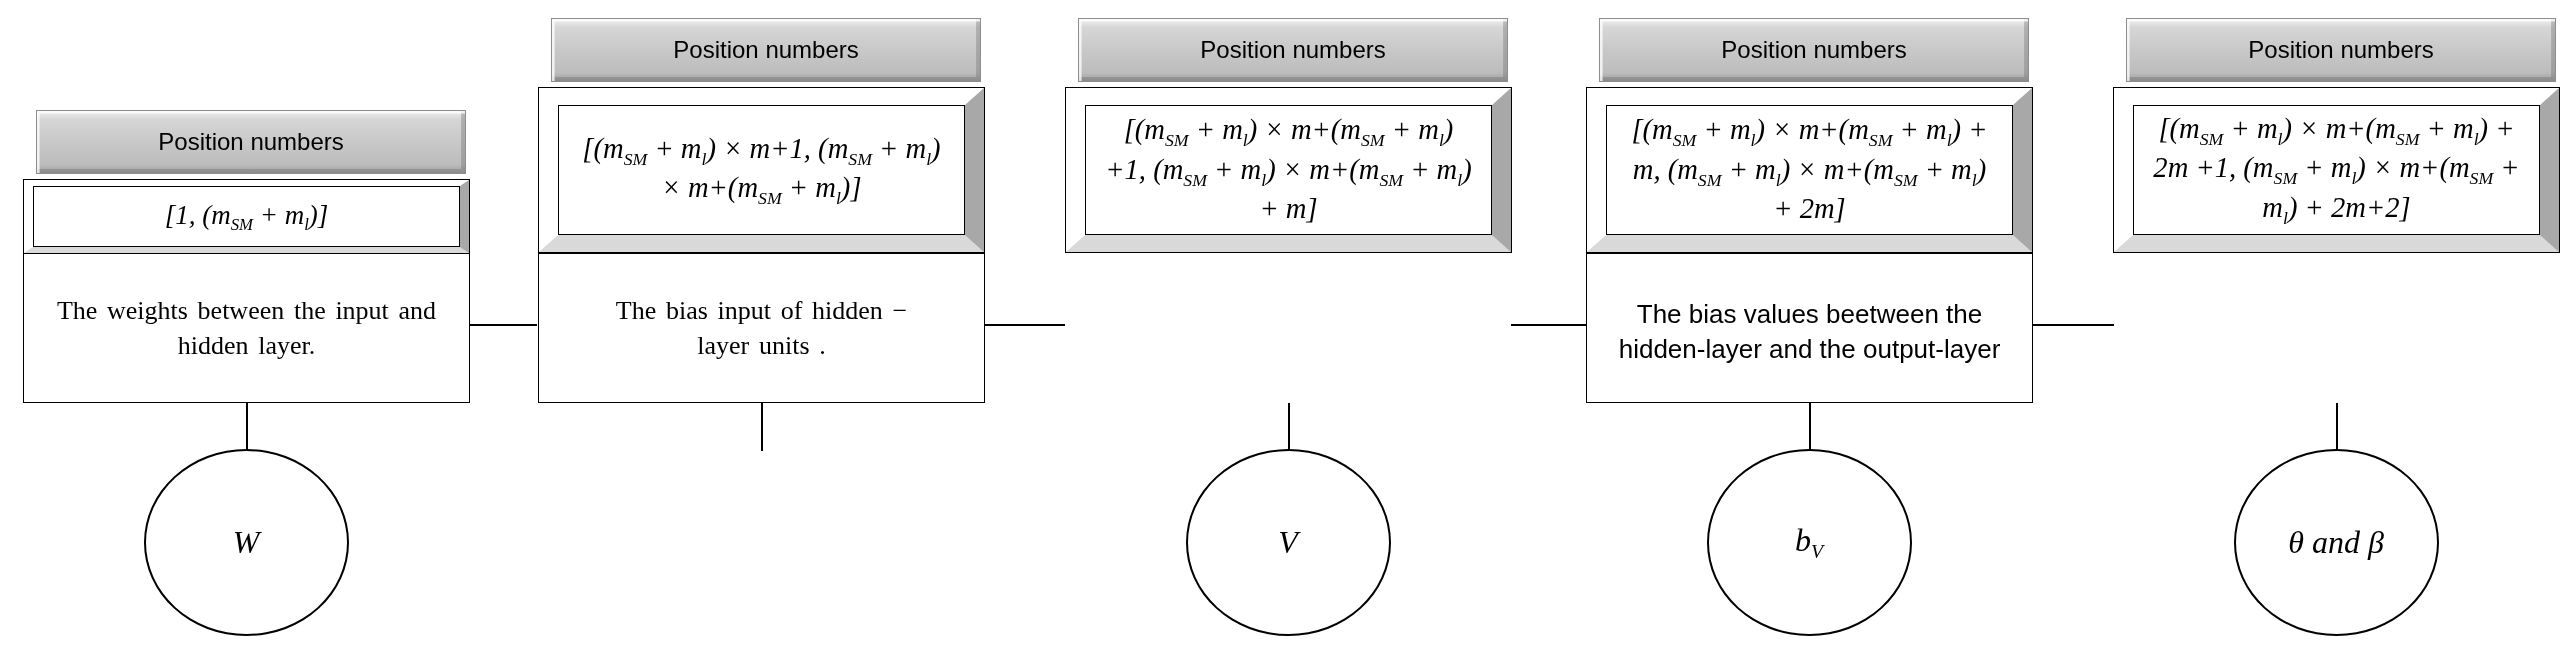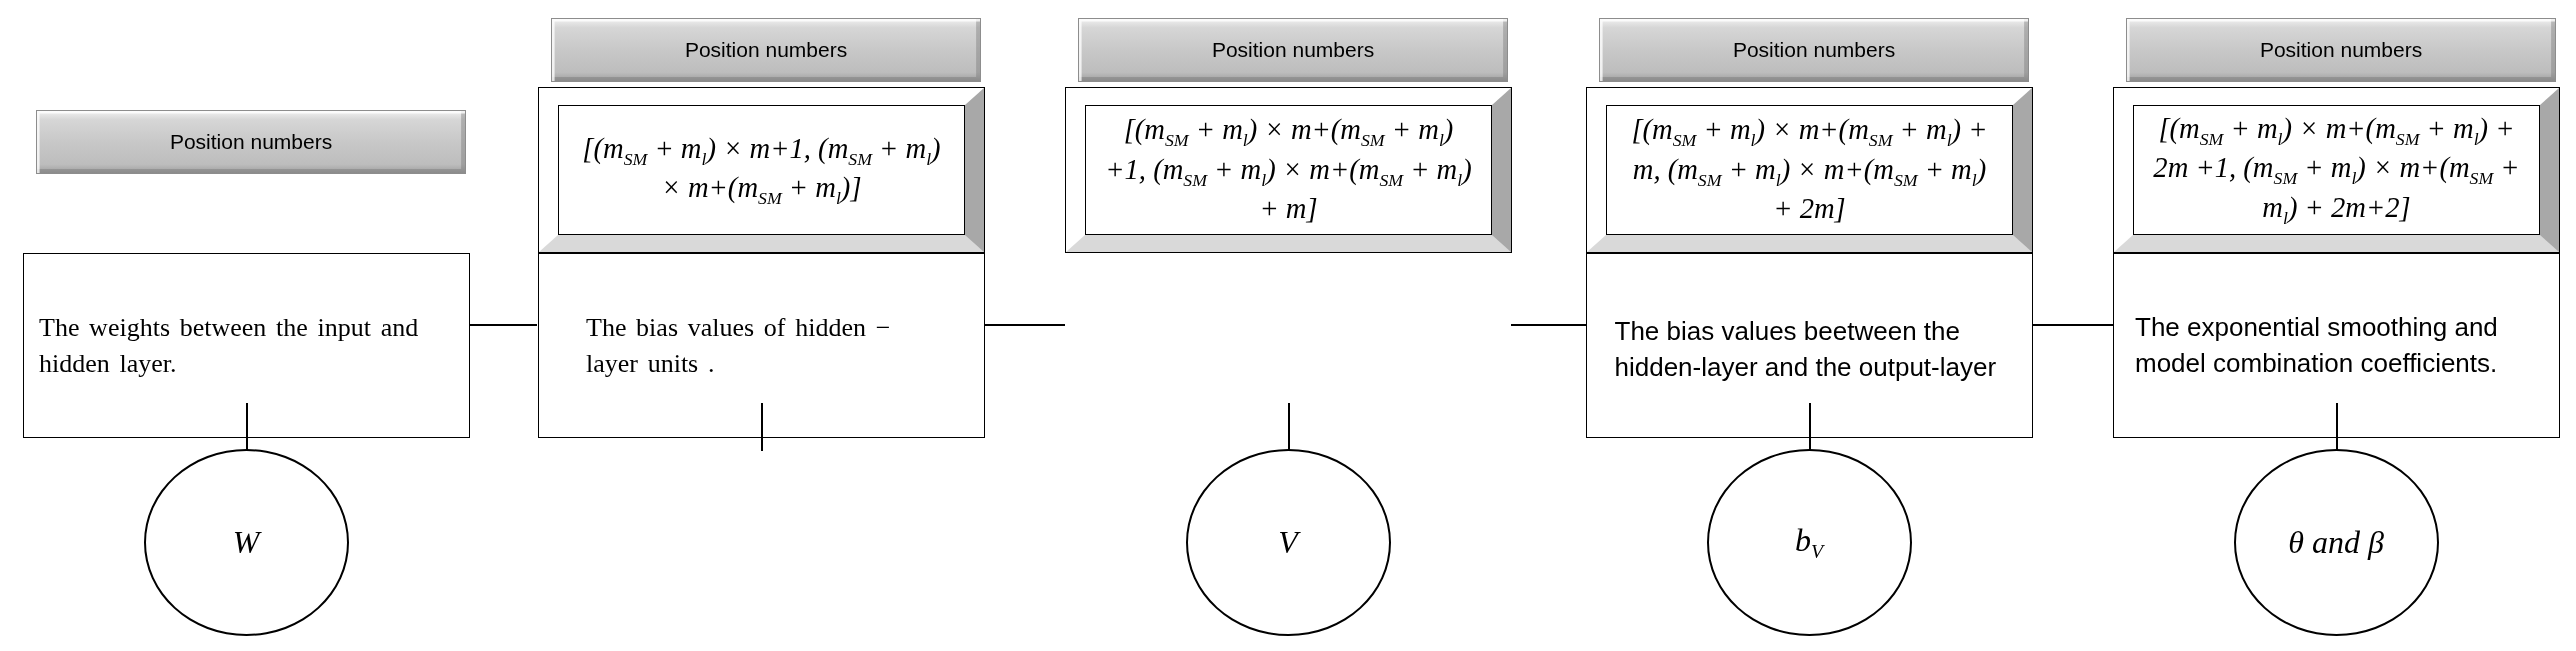--- a/index.html
+++ b/index.html
@@ -11,43 +11,43 @@
   .canvas{position:relative;width:2576px;height:651px;background:#fff;overflow:hidden;
           font-family:"Liberation Serif",serif;}
   .col{position:absolute;top:0;width:447px;height:651px;}
 
   
   .hdr{position:absolute;left:13px;right:3.9px;height:62px;
        background:linear-gradient(180deg,var(--header_top) 0%,#d6d6d6 14%,var(--header_face) 50%,#bdbdbd 86%,var(--header_bottom) 100%);
        border:1.3px solid #8d8d8d;
        box-shadow:inset 2.6px 2.6px 0 rgba(255,255,255,.78), inset -3.9px -3.9px 0 rgba(110,110,110,.38);
        display:flex;align-items:center;justify-content:center;
-       font-family:"Liberation Sans",sans-serif;font-size:21px;color:#000;}
+       font-family:"Liberation Sans",sans-serif;font-size:24px;color:#000;}
   .col.first .hdr{top:110px;}
   .col:not(.first) .hdr{top:18px;}
 
   
   .frame{position:absolute;left:0;right:0;border:1.9px solid var(--line_color);background:#fff;box-sizing:border-box;}
   .col:not(.first) .frame{top:87px;height:166px;}
   .col.first .frame{top:179px;height:75px;}
   .bevel{width:100%;height:100%;box-sizing:border-box;
          border-style:solid;
          border-color:var(--bevel_light) var(--bevel_shadow) var(--bevel_bottom) var(--bevel_light);}
   .col:not(.first) .bevel{border-width:17px 19.5px 17px 19.5px;}
   .col.first .bevel{border-width:6.5px 9px 6.5px 9px;}
   .frame-inner{width:100%;height:100%;box-sizing:border-box;border:1.9px solid var(--line_color);
                background:var(--box_bg);display:flex;align-items:center;justify-content:center;text-align:center;}
   .formula{font-style:italic;font-size:28.6px;line-height:1.28;max-width:367px;}
   .col.first .formula{font-size:27px;}
   sub{font-size:62%;}
 
   
-  .desc{position:absolute;left:0;right:0;top:253px;height:185px;box-sizing:border-box;
+  .desc{position:absolute;left:0;right:0;top:253px;height:150px;box-sizing:border-box;
         border:1.9px solid var(--line_color);background:var(--box_bg);
-        display:flex;align-items:center;justify-content:center;text-align:left;}
+        display:flex;align-items:center;justify-content:center;text-align:center;}
   .desc .txt{font-size:26px;line-height:1.35;}
   .col.serif .desc .txt{font-family:"Liberation Serif",serif;word-spacing:3.2px;}
   .col.sans  .desc .txt{font-family:"Liberation Sans",sans-serif;}
   .col.c1 .desc .txt{max-width:415px;}
   .col.c2 .desc .txt{max-width:351px;}
   .col.c3 .desc .txt{max-width:390px;}
   .col.c4 .desc .txt{max-width:390px;margin-top:8px;}
   .col.c5 .desc .txt{max-width:403px;}
 
   
@@ -62,20 +62,27 @@
 </style>
 </head>
 <body>
 
 <div class="canvas">
 
   <div class="col first serif c1" style="left:23px">
     <div class="hdr">
       <span>Position numbers</span>
     </div>
+    <div class="frame">
+      <div class="bevel">
+        <div class="frame-inner">
+          <span class="formula">[1, (m<sub>SM</sub> + m<sub>l</sub>)]</span>
+        </div>
+      </div>
+    </div>
     <div class="desc">
       <span class="txt">The weights between the input and hidden layer.</span>
     </div>
     <div class="stub"></div>
     <div class="ellipse">
       <span class="v">W</span>
     </div>
   </div>
 
   <div class="col serif c2" style="left:538px">
@@ -83,21 +90,21 @@
       <span>Position numbers</span>
     </div>
     <div class="frame">
       <div class="bevel">
         <div class="frame-inner">
           <span class="formula">[(m<sub>SM</sub> + m<sub>l</sub>) × m+1, (m<sub>SM</sub> + m<sub>l</sub>) × m+(m<sub>SM</sub> + m<sub>l</sub>)]</span>
         </div>
       </div>
     </div>
     <div class="desc">
-      <span class="txt">The bias values of hidden − layer units .</span>
+      <span class="txt">The bias input of hidden − layer units .</span>
     </div>
     <div class="stub"></div>
   </div>
 
   <div class="col serif c3" style="left:1065px">
     <div class="hdr">
       <span>Position numbers</span>
     </div>
     <div class="frame">
       <div class="bevel">
@@ -136,23 +143,20 @@
     <div class="hdr">
       <span>Position numbers</span>
     </div>
     <div class="frame">
       <div class="bevel">
         <div class="frame-inner">
           <span class="formula">[(m<sub>SM</sub> + m<sub>l</sub>) × m+(m<sub>SM</sub> + m<sub>l</sub>) + 2m +1, (m<sub>SM</sub> + m<sub>l</sub>) × m+(m<sub>SM</sub> + m<sub>l</sub>) + 2m+2]</span>
         </div>
       </div>
     </div>
-    <div class="desc">
-      <span class="txt">The exponential smoothing and model combination coefficients.</span>
-    </div>
     <div class="stub"></div>
     <div class="ellipse">
       <span class="v">θ and β</span>
     </div>
   </div>
 
   <div class="hline" style="left:469px;width:68px"></div>
   <div class="hline" style="left:984px;width:81px"></div>
   <div class="hline" style="left:1511px;width:75px"></div>
   <div class="hline" style="left:2033px;width:81px"></div>

